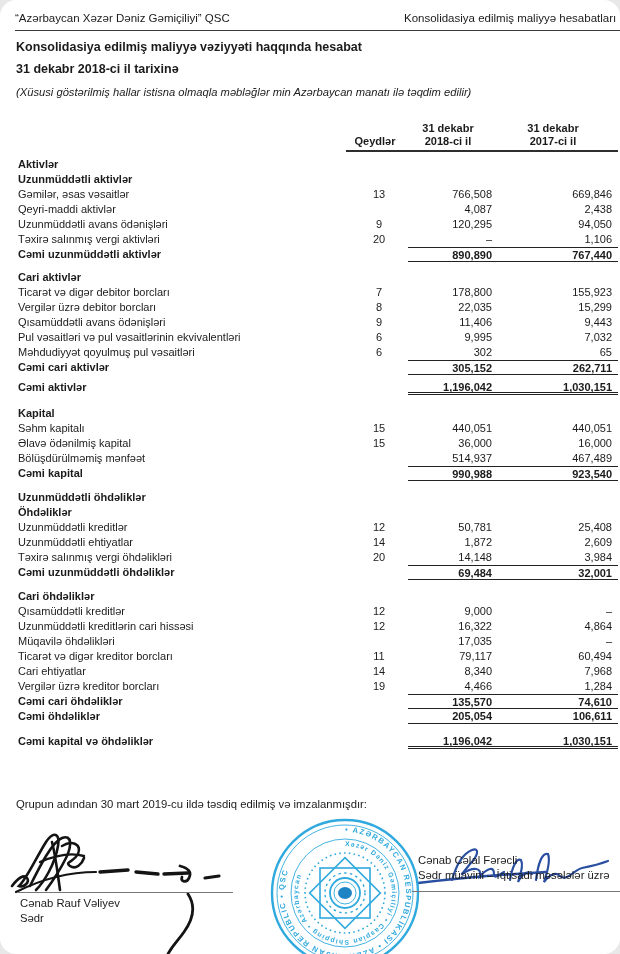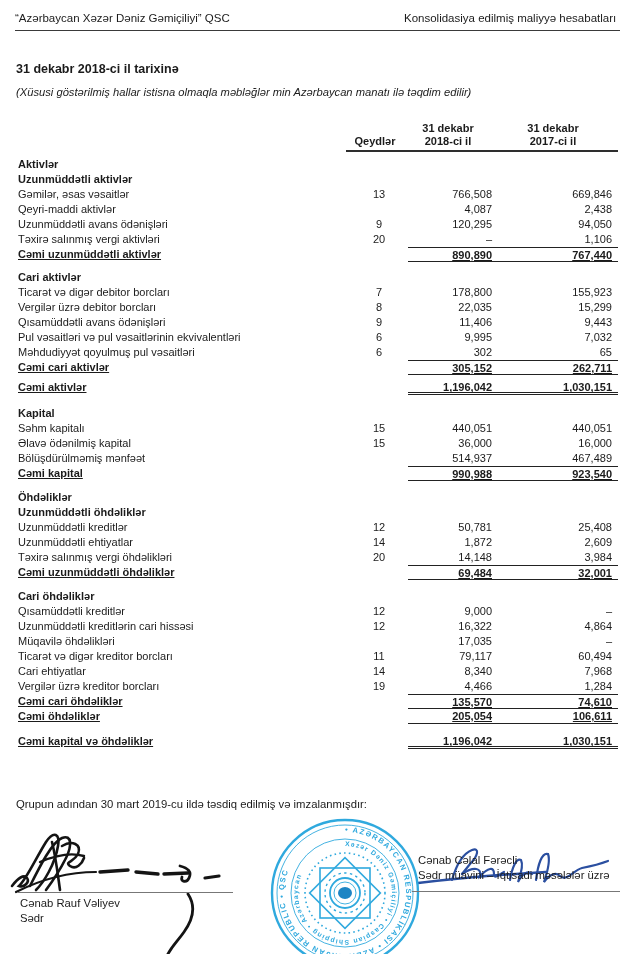--- a/index.html
+++ b/index.html
@@ -1,19 +1,20 @@
 <!DOCTYPE html>
 <html style="--stamp: #2fa9de; --stampdark: #1d85c4; --sigblue: #2b4fa0; --ink: #141414; --rule: #3a3a3a;"><head>
 <meta charset="utf-8">
 <style>
   html,body{margin:0;padding:0;background:#e8e8e8;}
   .page{
     position:relative;width:620px;height:954px;background:#ffffff;
     overflow:hidden;font-family:"Liberation Sans",sans-serif;color:#1b1b1b;
     margin:0 auto;
+    border-radius:16px;
   }
   
   .top-left{position:absolute;top:12px;left:15px;font-size:11.5px;white-space:nowrap;}
   .top-right{position:absolute;top:12px;left:404px;font-size:11.5px;white-space:nowrap;}
   .top-rule{position:absolute;top:30px;left:15px;width:605px;border-top:1.8px solid var(--rule);}
   .doc-title{position:absolute;top:40px;left:16px;font-size:12.5px;font-weight:bold;white-space:nowrap;}
   .doc-subtitle{position:absolute;top:62px;left:16px;font-size:12.5px;font-weight:bold;white-space:nowrap;}
   .doc-note{position:absolute;top:86px;left:16px;font-size:11.2px;font-style:italic;white-space:nowrap;}
 
   
@@ -25,21 +26,21 @@
   .th-2018{width:88px;text-align:center;}
   .th-2017{width:122px;text-align:center;padding-right:4px;}
 
   .row{display:flex;height:15px;line-height:15px;font-size:11px;box-sizing:border-box;}
   .c-label{flex:1;white-space:nowrap;overflow:hidden;}
   .c-note{width:58px;text-align:center;}
   .nums{display:flex;width:210px;box-sizing:border-box;}
   .c-2018{width:88px;text-align:right;padding-right:4px;box-sizing:border-box;}
   .c-2017{width:122px;text-align:right;padding-right:6px;box-sizing:border-box;}
   .row.section{font-weight:bold;justify-content:center;}
-  .row.total{font-weight:bold;text-decoration:underline;}
+  .row.total{font-weight:bold;}
   .nums.rule-top{border-top:1.2px solid #222;}
   .nums.rule-single{border-bottom:1.2px solid #222;}
   .nums.rule-double{border-bottom:3px double #222;}
   .spacer{width:100%;}
 
   
   .footer-line{position:absolute;top:786px;left:16px;font-size:11.3px;white-space:nowrap;margin-top:12px;}
   .sig-art{position:absolute;top:800px;left:0;width:620px;height:154px;}
   .sigline-left{position:absolute;top:892px;left:18px;width:215px;border-top:1px solid #777;}
   .sigline-right{position:absolute;top:891px;left:412px;width:208px;border-top:1px solid #777;}
@@ -54,20 +55,21 @@
 </style>
 </head>
 <body>
 
 <div class="page">
 
   <div class="top-left">“Azərbaycan Xəzər Dəniz Gəmiçiliyi” QSC</div>
   <div class="top-right">Konsolidasiya edilmiş maliyyə hesabatları</div>
   <div class="top-rule"></div>
 
+  <div class="doc-title">Konsolidasiya edilmiş maliyyə vəziyyəti haqqında hesabat</div>
   <div class="doc-subtitle">31 dekabr 2018-ci il tarixinə</div>
   <div class="doc-note">(Xüsusi göstərilmiş hallar istisna olmaqla məbləğlər min Azərbaycan manatı ilə təqdim edilir)</div>
 
   <div class="fin-table">
     <div class="thead">
       <div class="th-spacer"></div>
       <div class="th-right">
         <div class="th-note">Qeydlər</div>
         <div class="th-2018">
           <div>31 dekabr</div>
@@ -238,29 +240,29 @@
         <div class="row total">
       <div class="c-label">Cəmi kapital</div>
       <div class="c-note"></div>
       <div class="nums rule-top rule-single">
         <div class="c-2018">990,988</div>
         <div class="c-2017">923,540</div>
       </div>
     </div>
         <div class="spacer" style="height: 9px;"></div>
         <div class="row section">
+      <div class="c-label">Uzunmüddətli öhdəliklər</div>
+      <div class="c-note"></div>
+      <div class="nums">
+        <div class="c-2018"></div>
+        <div class="c-2017"></div>
+      </div>
+    </div>
+        <div class="row section">
       <div class="c-label">Öhdəliklər</div>
-      <div class="c-note"></div>
-      <div class="nums">
-        <div class="c-2018"></div>
-        <div class="c-2017"></div>
-      </div>
-    </div>
-        <div class="row section">
-      <div class="c-label">Uzunmüddətli öhdəliklər</div>
       <div class="c-note"></div>
       <div class="nums">
         <div class="c-2018"></div>
         <div class="c-2017"></div>
       </div>
     </div>
         <div class="row item">
       <div class="c-label">Uzunmüddətli kreditlər</div>
       <div class="c-note">12</div>
       <div class="nums">

